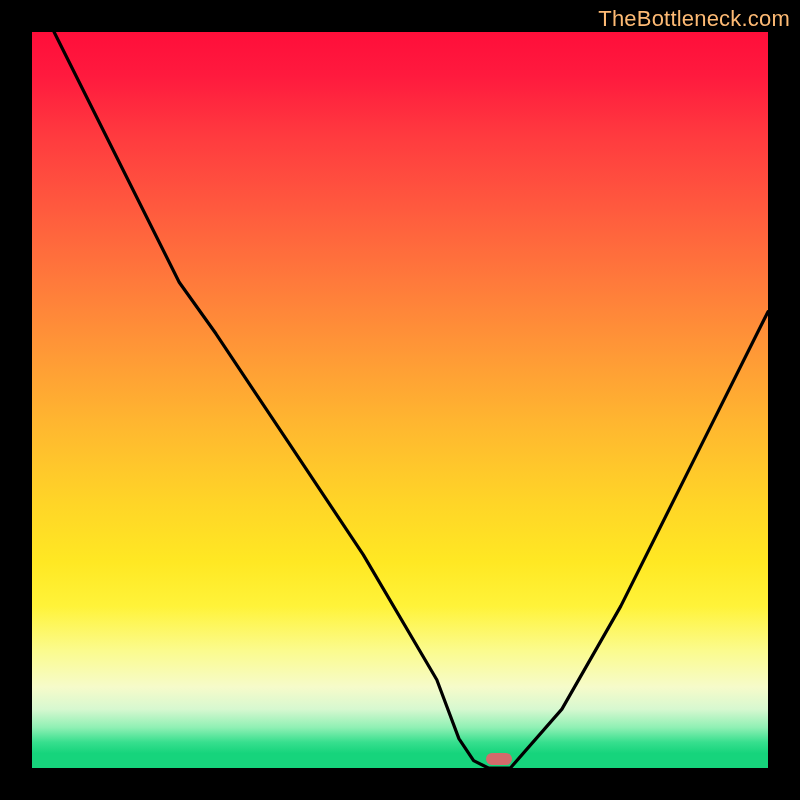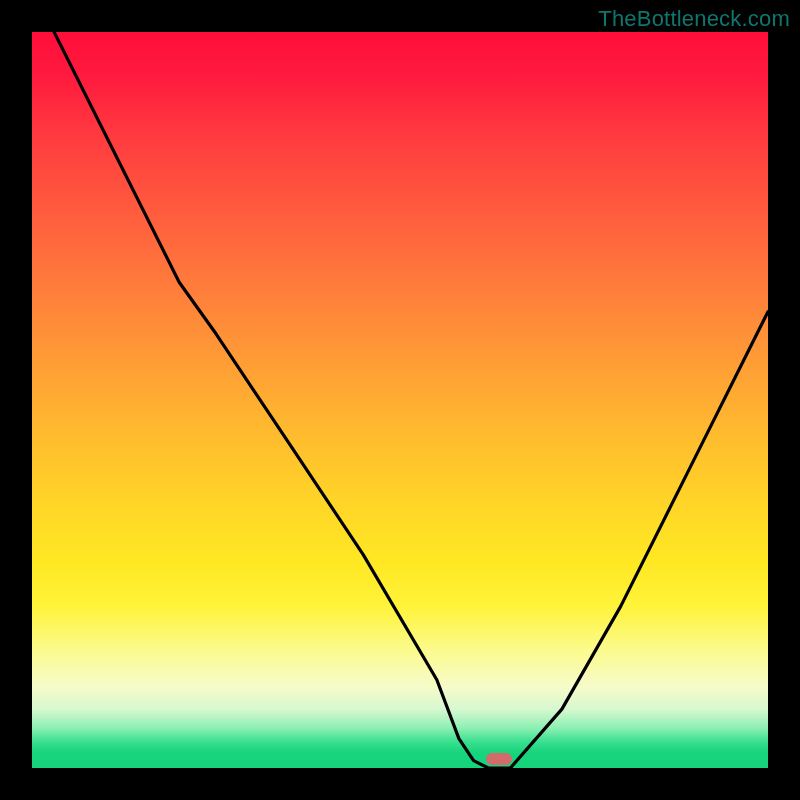--- a/index.html
+++ b/index.html
@@ -44,21 +44,21 @@
       #8ff0b4 94.5%,
       #37df8e 96.5%,
       #16d47c 98%,
       #16d47c 100%
     );
   }
   .watermark {
     position: absolute;
     top: 6px;
     right: 10px;
-    color: #0f766e;
+    color: #fdba74;
     font-size: 22px;
     letter-spacing: 0.2px;
     font-weight: 500;
   }
   svg.curve {
     position: absolute;
     left: 0;
     top: 0;
     width: 736px;
     height: 736px;

